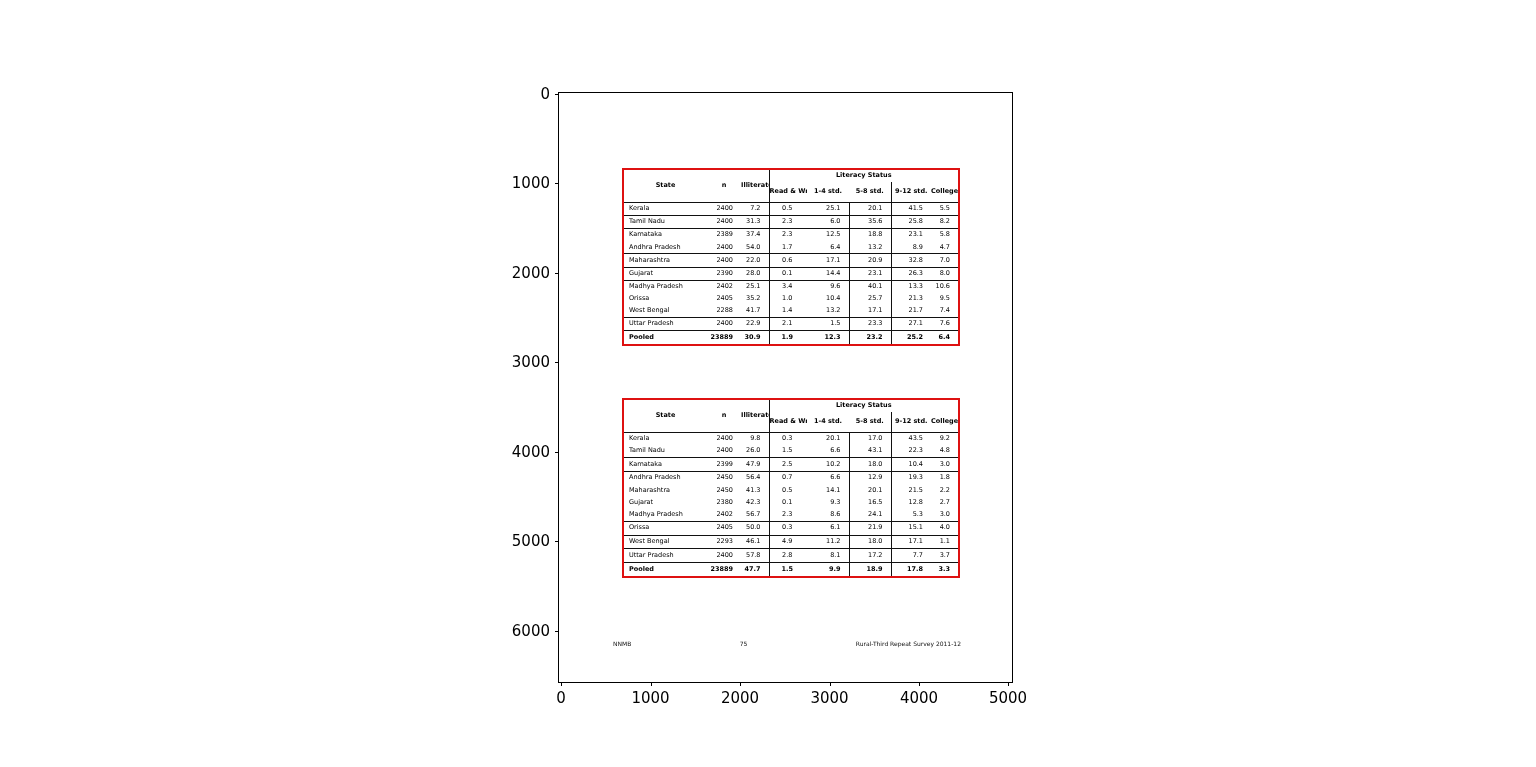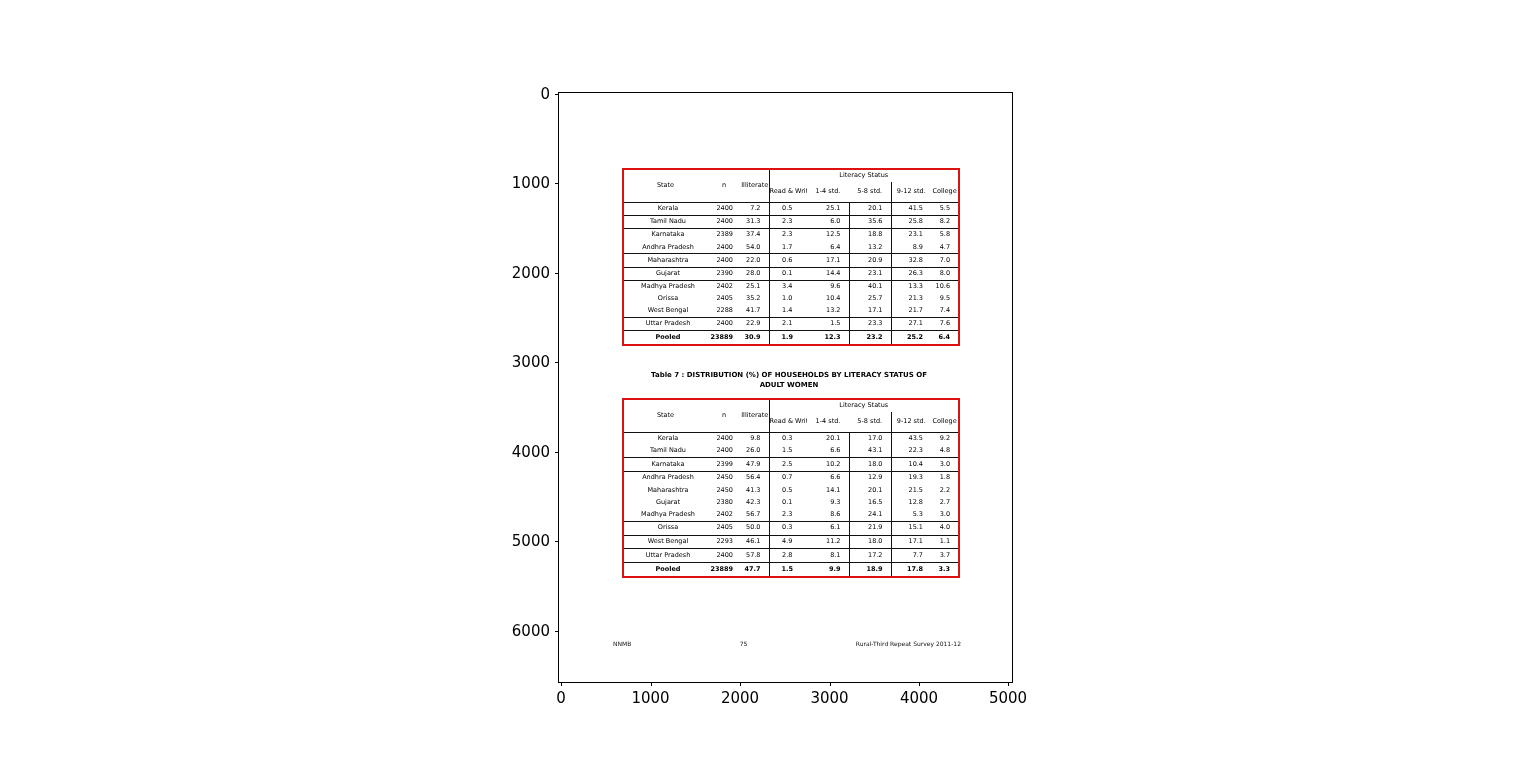--- a/index.html
+++ b/index.html
@@ -25,24 +25,24 @@
     font-weight:bold; font-size:7px; line-height:9.5px; color:#000;
   }
   table.dtable {
     position:absolute; left:63px; width:336px; box-sizing:border-box;
     border:2px solid #de1111; border-collapse:collapse; table-layout:fixed;
     color:#000;
   }
   .dtable th, .dtable td {
     font-size:6.5px; line-height:1.15; padding:0; overflow:hidden; white-space:nowrap;
   }
-  .dtable thead th { font-weight:normal; text-align:center; vertical-align:middle; }
+  .dtable thead th { font-weight:bold; text-align:center; vertical-align:middle; }
   .dtable thead { border-bottom:1px solid #111; }
   .dtable td { text-align:right; padding-right:8px; }
-  .dtable td:first-child { text-align:center; padding-left:5px; padding-right:0; }
+  .dtable td:first-child { text-align:left; padding-left:5px; padding-right:0; }
   .dtable td:nth-child(4) { text-align:center; padding-right:2px; }
   .vl { border-left:1px solid #111; }
   tr.group-end td { border-bottom:1px solid #111; }
   tr.bold-row td { font-weight:bold; }
   .hrow-a { height:13px; }
   .hrow-b { height:20px; }
   .pfooter {
     position:absolute; left:54px; width:348px; top:547px;
     display:flex; justify-content:space-between; font-size:6px; color:#111;
   }
@@ -218,24 +218,20 @@
             <td>30.9</td>
             <td class="vl">1.9</td>
             <td>12.3</td>
             <td class="vl">23.2</td>
             <td class="vl">25.2</td>
             <td>6.4</td>
           </tr>
         </tbody>
     </table>
 
-    <div class="tbl-title" style="top:278px">
-      <div>Table 7 : DISTRIBUTION (%) OF HOUSEHOLDS BY LITERACY STATUS OF</div>
-      <div>ADULT WOMEN</div>
-    </div>
 
     <table class="dtable" style="top:305px;height:180px">
       <colgroup>
         <col style="width:84px">
           <col style="width:34px">
           <col style="width:28px">
           <col style="width:38px">
         <col style="width:42px">
           <col style="width:42px">
           <col style="width:40px">

